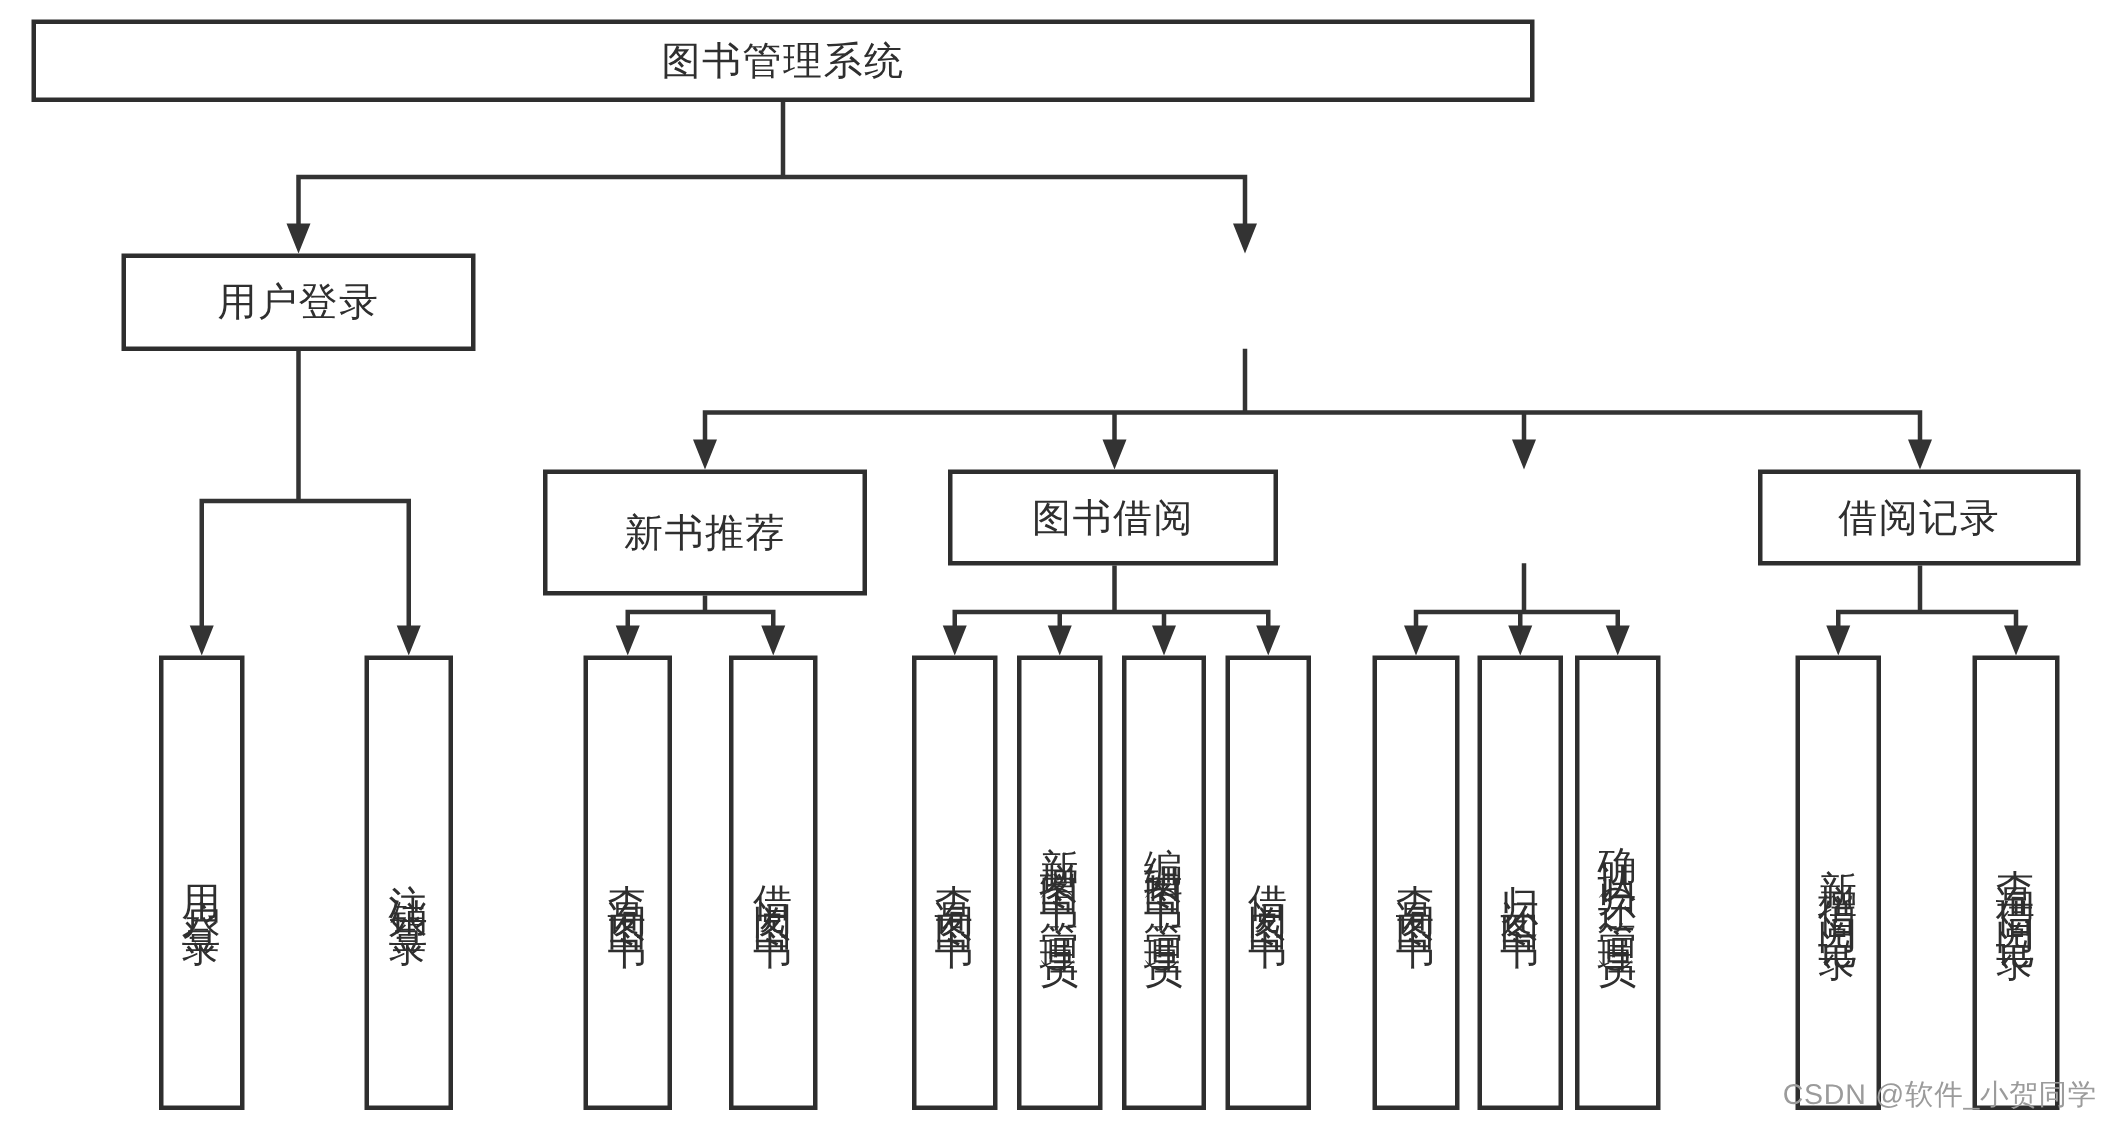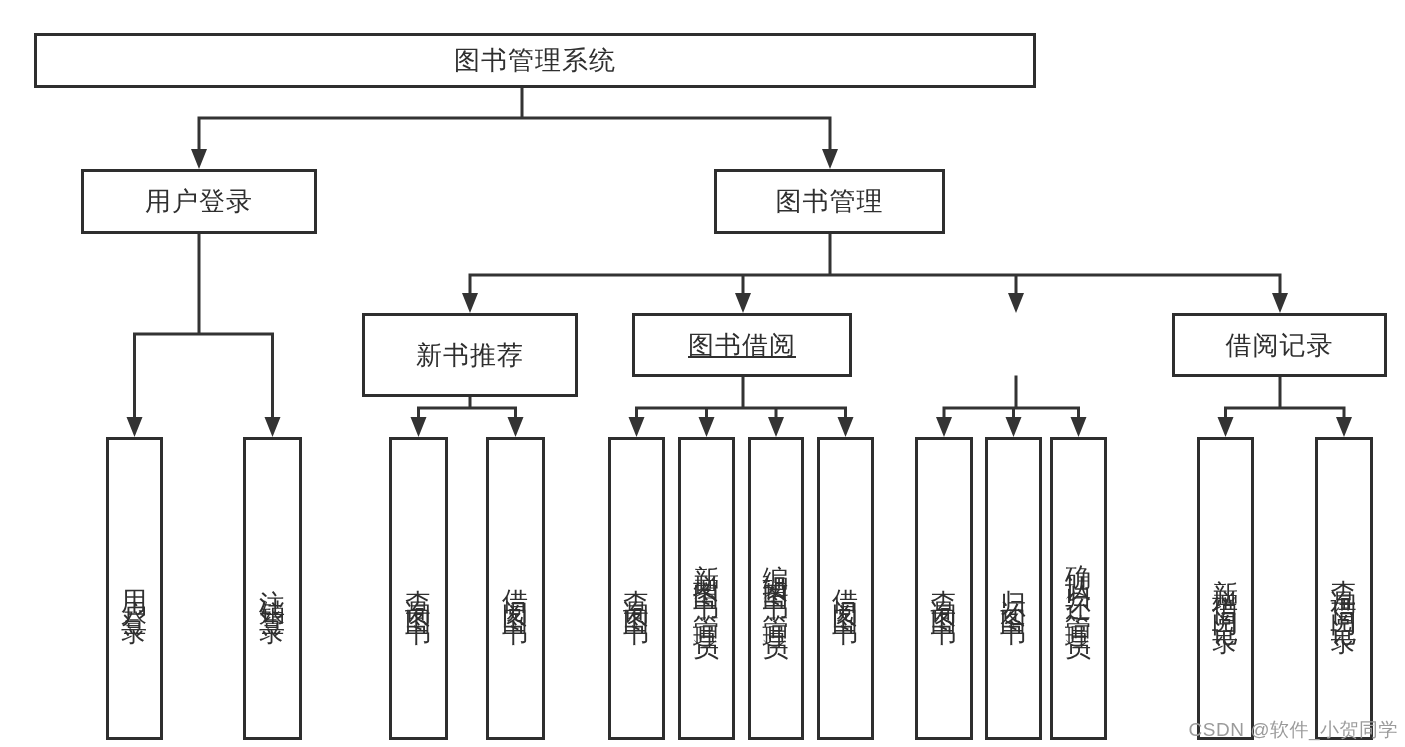--- a/index.html
+++ b/index.html
@@ -118,35 +118,32 @@
          M698.5,417 L714.5,417 L706.5,437 Z
          M768,417 L784,417 L776,437 Z
          M837.5,417 L853.5,417 L845.5,437 Z
          M936,417 L952,417 L944,437 Z
          M1005.5,417 L1021.5,417 L1013.5,437 Z
          M1070.5,417 L1086.5,417 L1078.5,437 Z
          M1217.5,417 L1233.5,417 L1225.5,437 Z
          M1336,417 L1352,417 L1344,437 Z"></path>
   </svg>
 
-  <div class="hbox" style="left:34px; top:13px; width:1002px; height:55px;margin-top:20px;">
+  <div class="hbox" style="left:21px; top:13px; width:1002px; height:55px;">
     <span>图书管理系统</span>
   </div>
 
   <div class="hbox" style="left:81px; top:169px; width:236px; height:65px;">
     <span>用户登录</span>
   </div>
-  <div class="hbox" style="left:714px; top:169px; width:231px; height:65px;">
-    <span>图书管理</span>
-  </div>
 
   <div class="hbox" style="left:362px; top:313px; width:216px; height:84px;">
     <span>新书推荐</span>
   </div>
-  <div class="hbox" style="left:632px; top:313px; width:220px; height:64px;text-decoration:underline;">
+  <div class="hbox" style="left:632px; top:313px; width:220px; height:64px;">
     <span>图书借阅</span>
   </div>
   <div class="hbox" style="left:1172px; top:313px; width:215px; height:64px;">
     <span>借阅记录</span>
   </div>
 
   <div class="vbox" style="left:106px; width:57px;">
     <span>用户登录</span>
   </div>
   <div class="vbox" style="left:243px; width:59px;">

